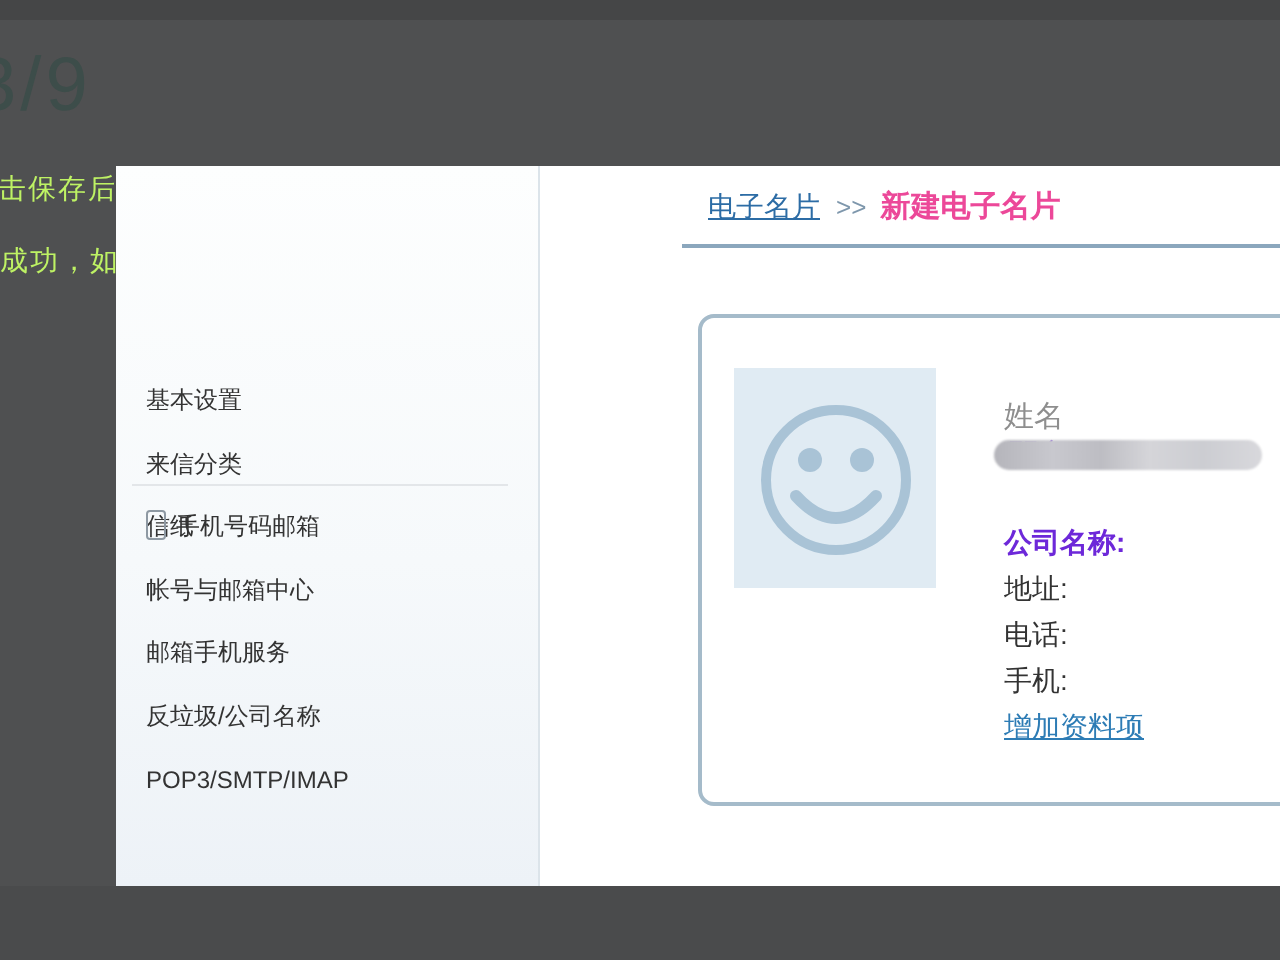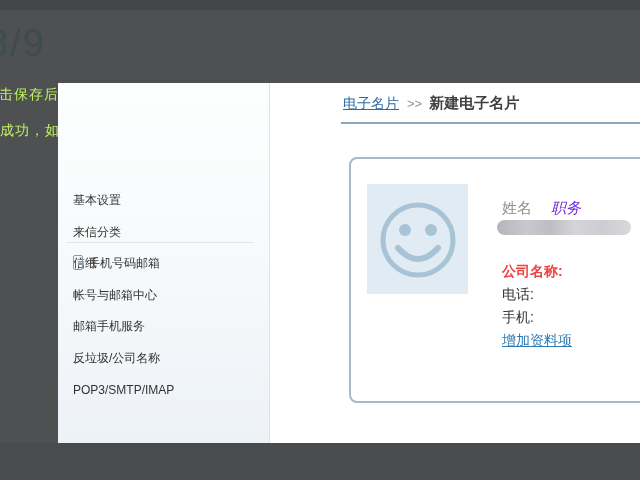--- a/index.html
+++ b/index.html
@@ -47,59 +47,59 @@
   }
   .phone-ico{
     display:inline-block;width:8px;height:13px;
     border:1.5px solid #8e99a3;border-radius:2px;
     margin-right:5px;flex:0 0 auto;position:relative;top:-1px;
   }
 
   
   .main{position:absolute;left:212px;top:0;right:0;height:360px;}
   .breadcrumb{
-    position:absolute;left:73px;top:11px;
+    position:absolute;left:84px;top:11px;
     display:flex;align-items:baseline;white-space:nowrap;text-align:center;
   }
   .crumb-link{
     font-size:14px;color:#2c6ca5;text-decoration:underline;cursor:pointer;
   }
   .crumb-sep{font-size:13px;color:#7e97ac;margin:0 7px 0 8px;}
-  .crumb-current{font-size:15px;font-weight:bold;color:#404040;}
+  .crumb-current{font-size:15px;font-weight:bold;color:#ec4899;}
   .crumb-rule{
     position:absolute;left:71px;top:39px;right:0;height:2px;background:#8ba7bd;
   }
 
   
   .card{
     position:absolute;left:79px;top:74px;width:400px;height:246px;
     background:#ffffff;border:2px solid #a5bbca;border-radius:8px;
     box-sizing:border-box;
   }
   .avatar{
     position:absolute;left:16px;top:25px;width:101px;height:110px;
     background:#e0ebf3;display:flex;align-items:center;justify-content:center;
   }
   .name-row{
-    position:absolute;left:151px;top:40px;display:flex;gap:19px;
-    font-size:15px;white-space:nowrap;
+    position:absolute;left:151px;top:40px;display:flex;
+    font-size:15px;white-space:nowrap;flex-direction:column;
   }
   .name-label{color:#8e8e8e;}
   .title-label{color:#6d28d9;font-style:italic;}
   .blur-smudge{
     position:absolute;left:146px;top:61px;width:134px;height:15px;
     border-radius:8px;filter:blur(.6px);
     background:linear-gradient(90deg,#b5b5bb 0%,#c8c8ce 22%,#bdbdc3 40%,#d5d5d9 58%,#cccdd2 78%,#d8d8dc 100%);
   }
   .fields{position:absolute;left:151px;top:101px;}
   .field-row{
     height:23px;display:flex;align-items:center;
     font-size:14px;color:#333333;white-space:nowrap;
   }
-  .field-row.bold{font-weight:bold;color:#ef4444;}
+  .field-row.bold{font-weight:bold;color:#6d28d9;}
   .add-link-row{height:23px;display:flex;align-items:center;}
   .add-link{
     font-size:14px;color:#2d7cb5;text-decoration:underline;cursor:pointer;
   }
 </style>
 </head>
 <body>
 
 <div class="top-band"></div>
 <div class="dim-counter">3/9</div>
@@ -163,20 +163,21 @@
           <path d="M 23 52 Q 43 74 63 52" fill="none" stroke="#a9c3d6" stroke-width="6" stroke-linecap="round"></path>
         </svg>
       </div>
       <div class="name-row">
         <span class="name-label">姓名</span>
         <span class="title-label">职务</span>
       </div>
       <div class="blur-smudge"></div>
       <div class="fields" id="card-fields">
           <div class="field-row bold">公司名称:</div>
+          <div class="field-row">地址:</div>
           <div class="field-row">电话:</div>
           <div class="field-row">手机:</div>
           <div class="add-link-row">
             <span class="add-link">增加资料项</span>
           </div>
         </div>
     </div>
   </div>
 
 </div>

